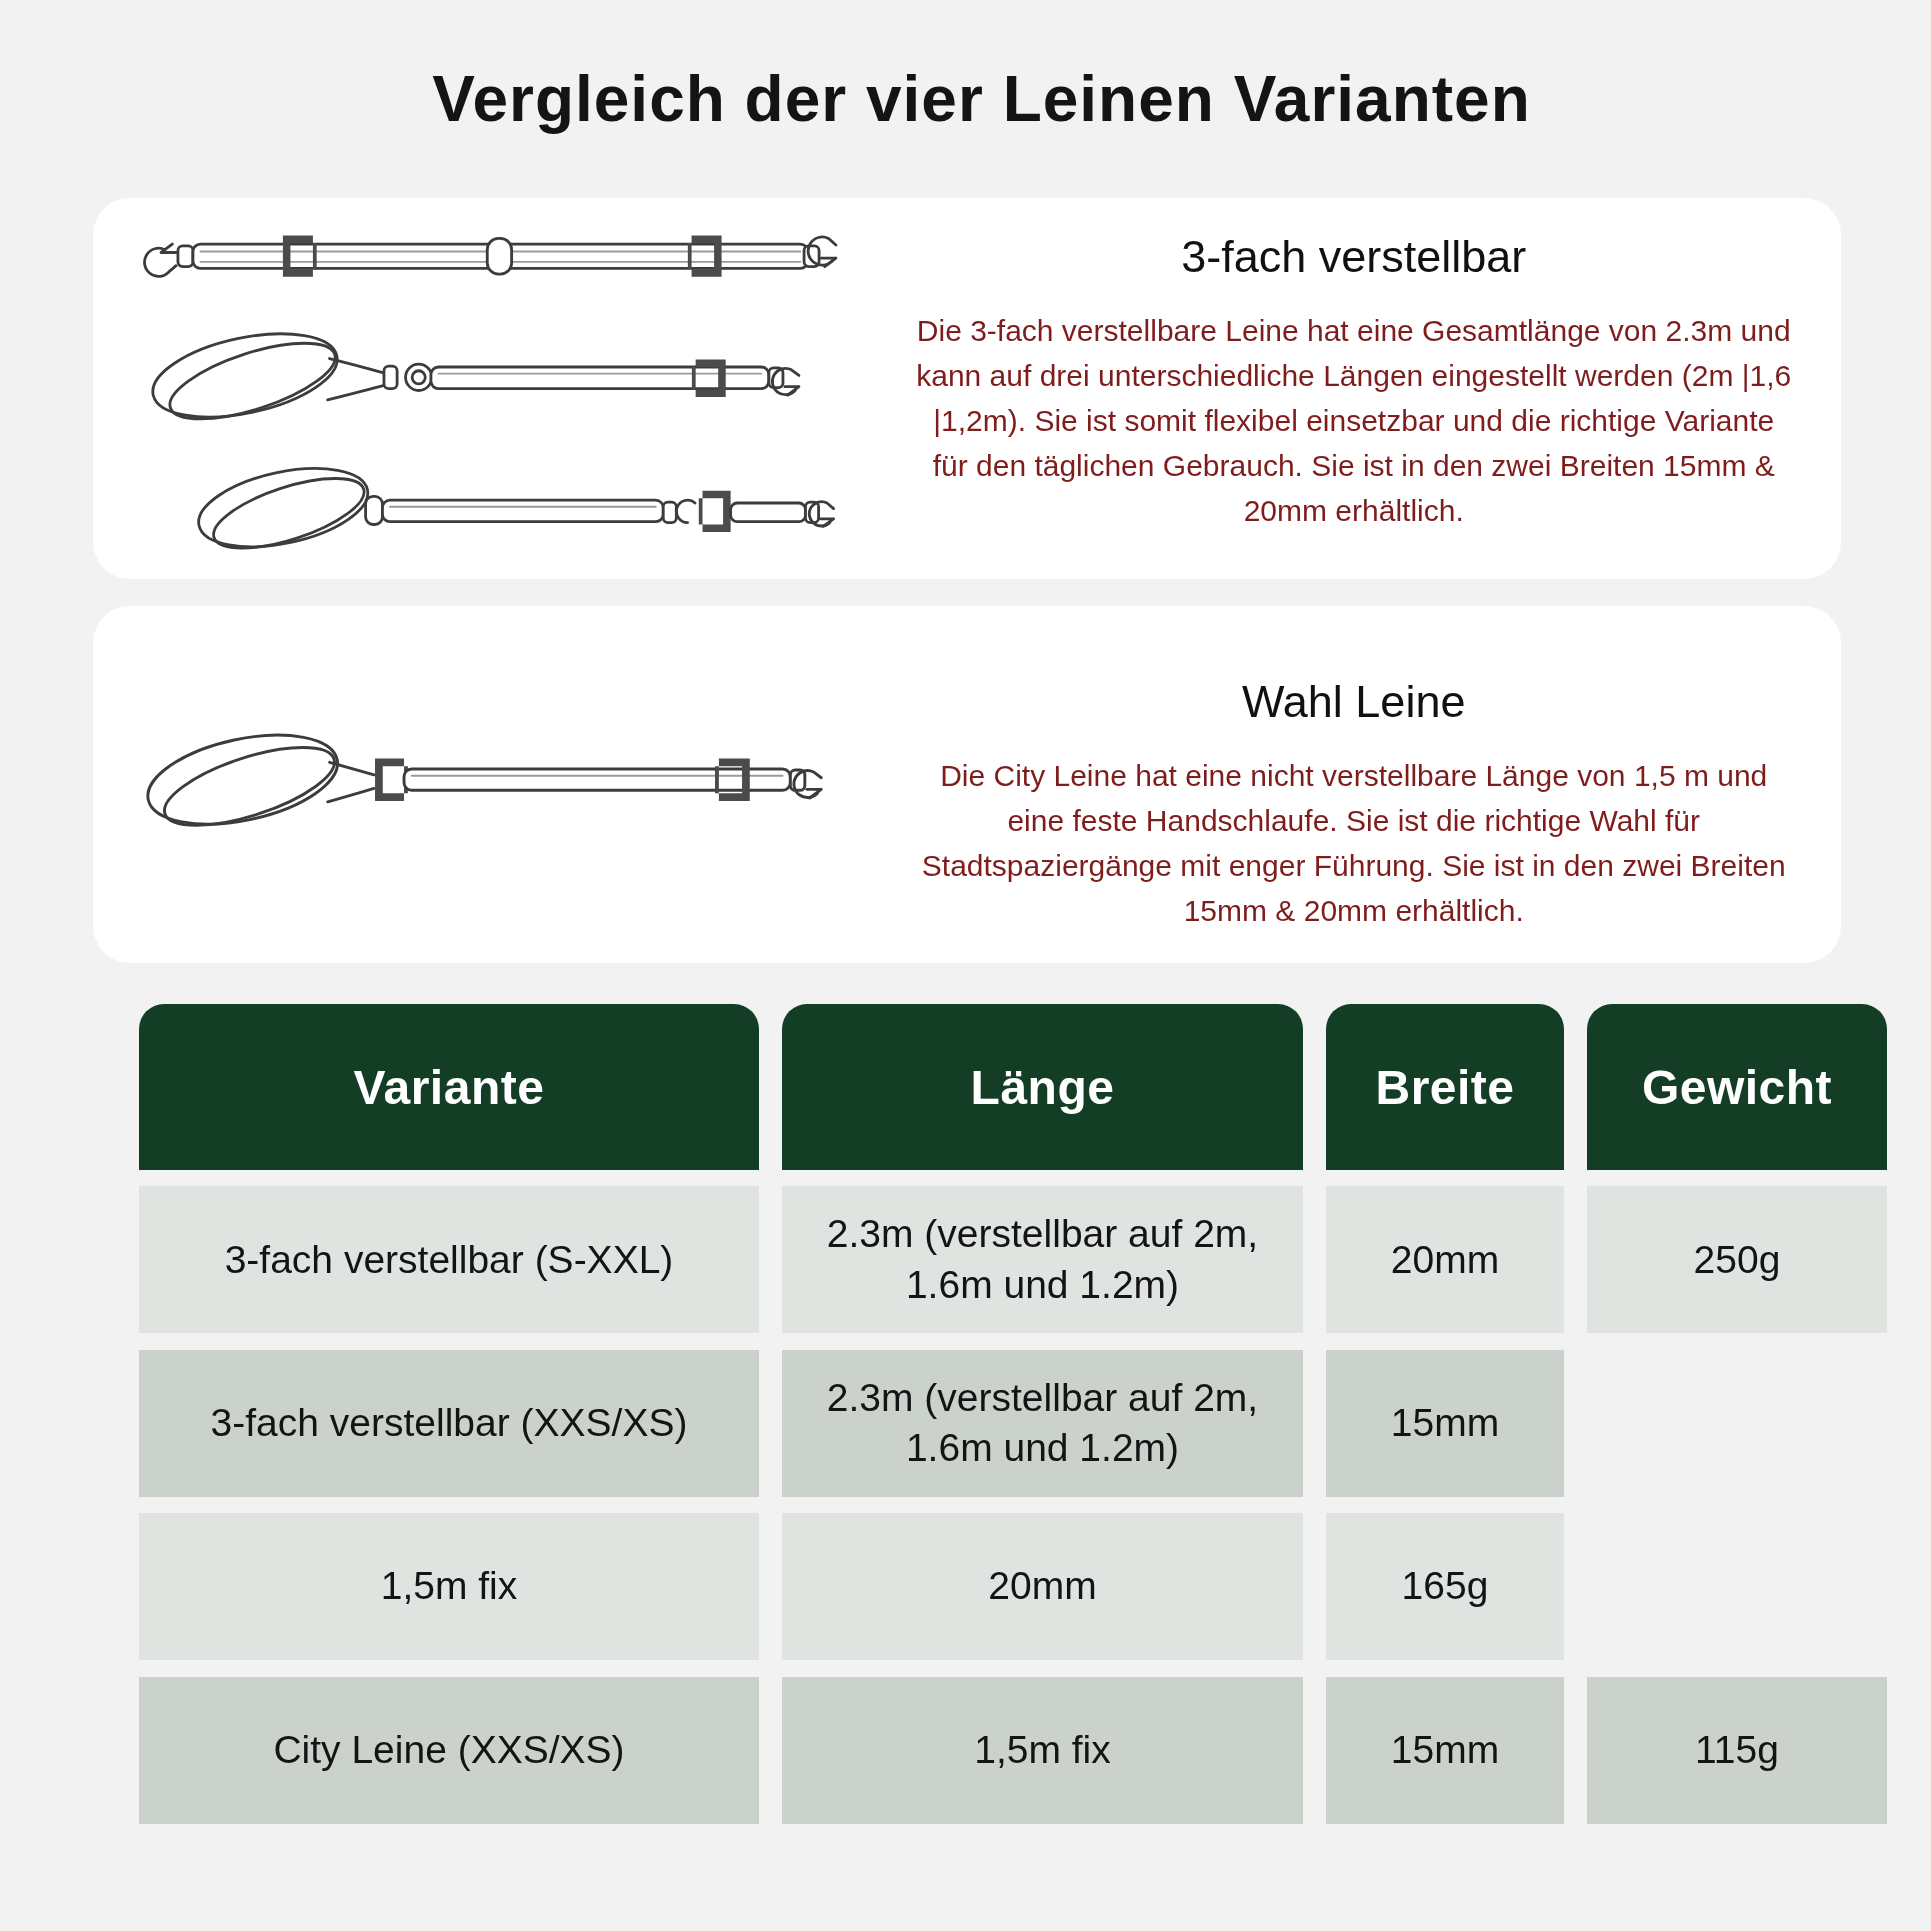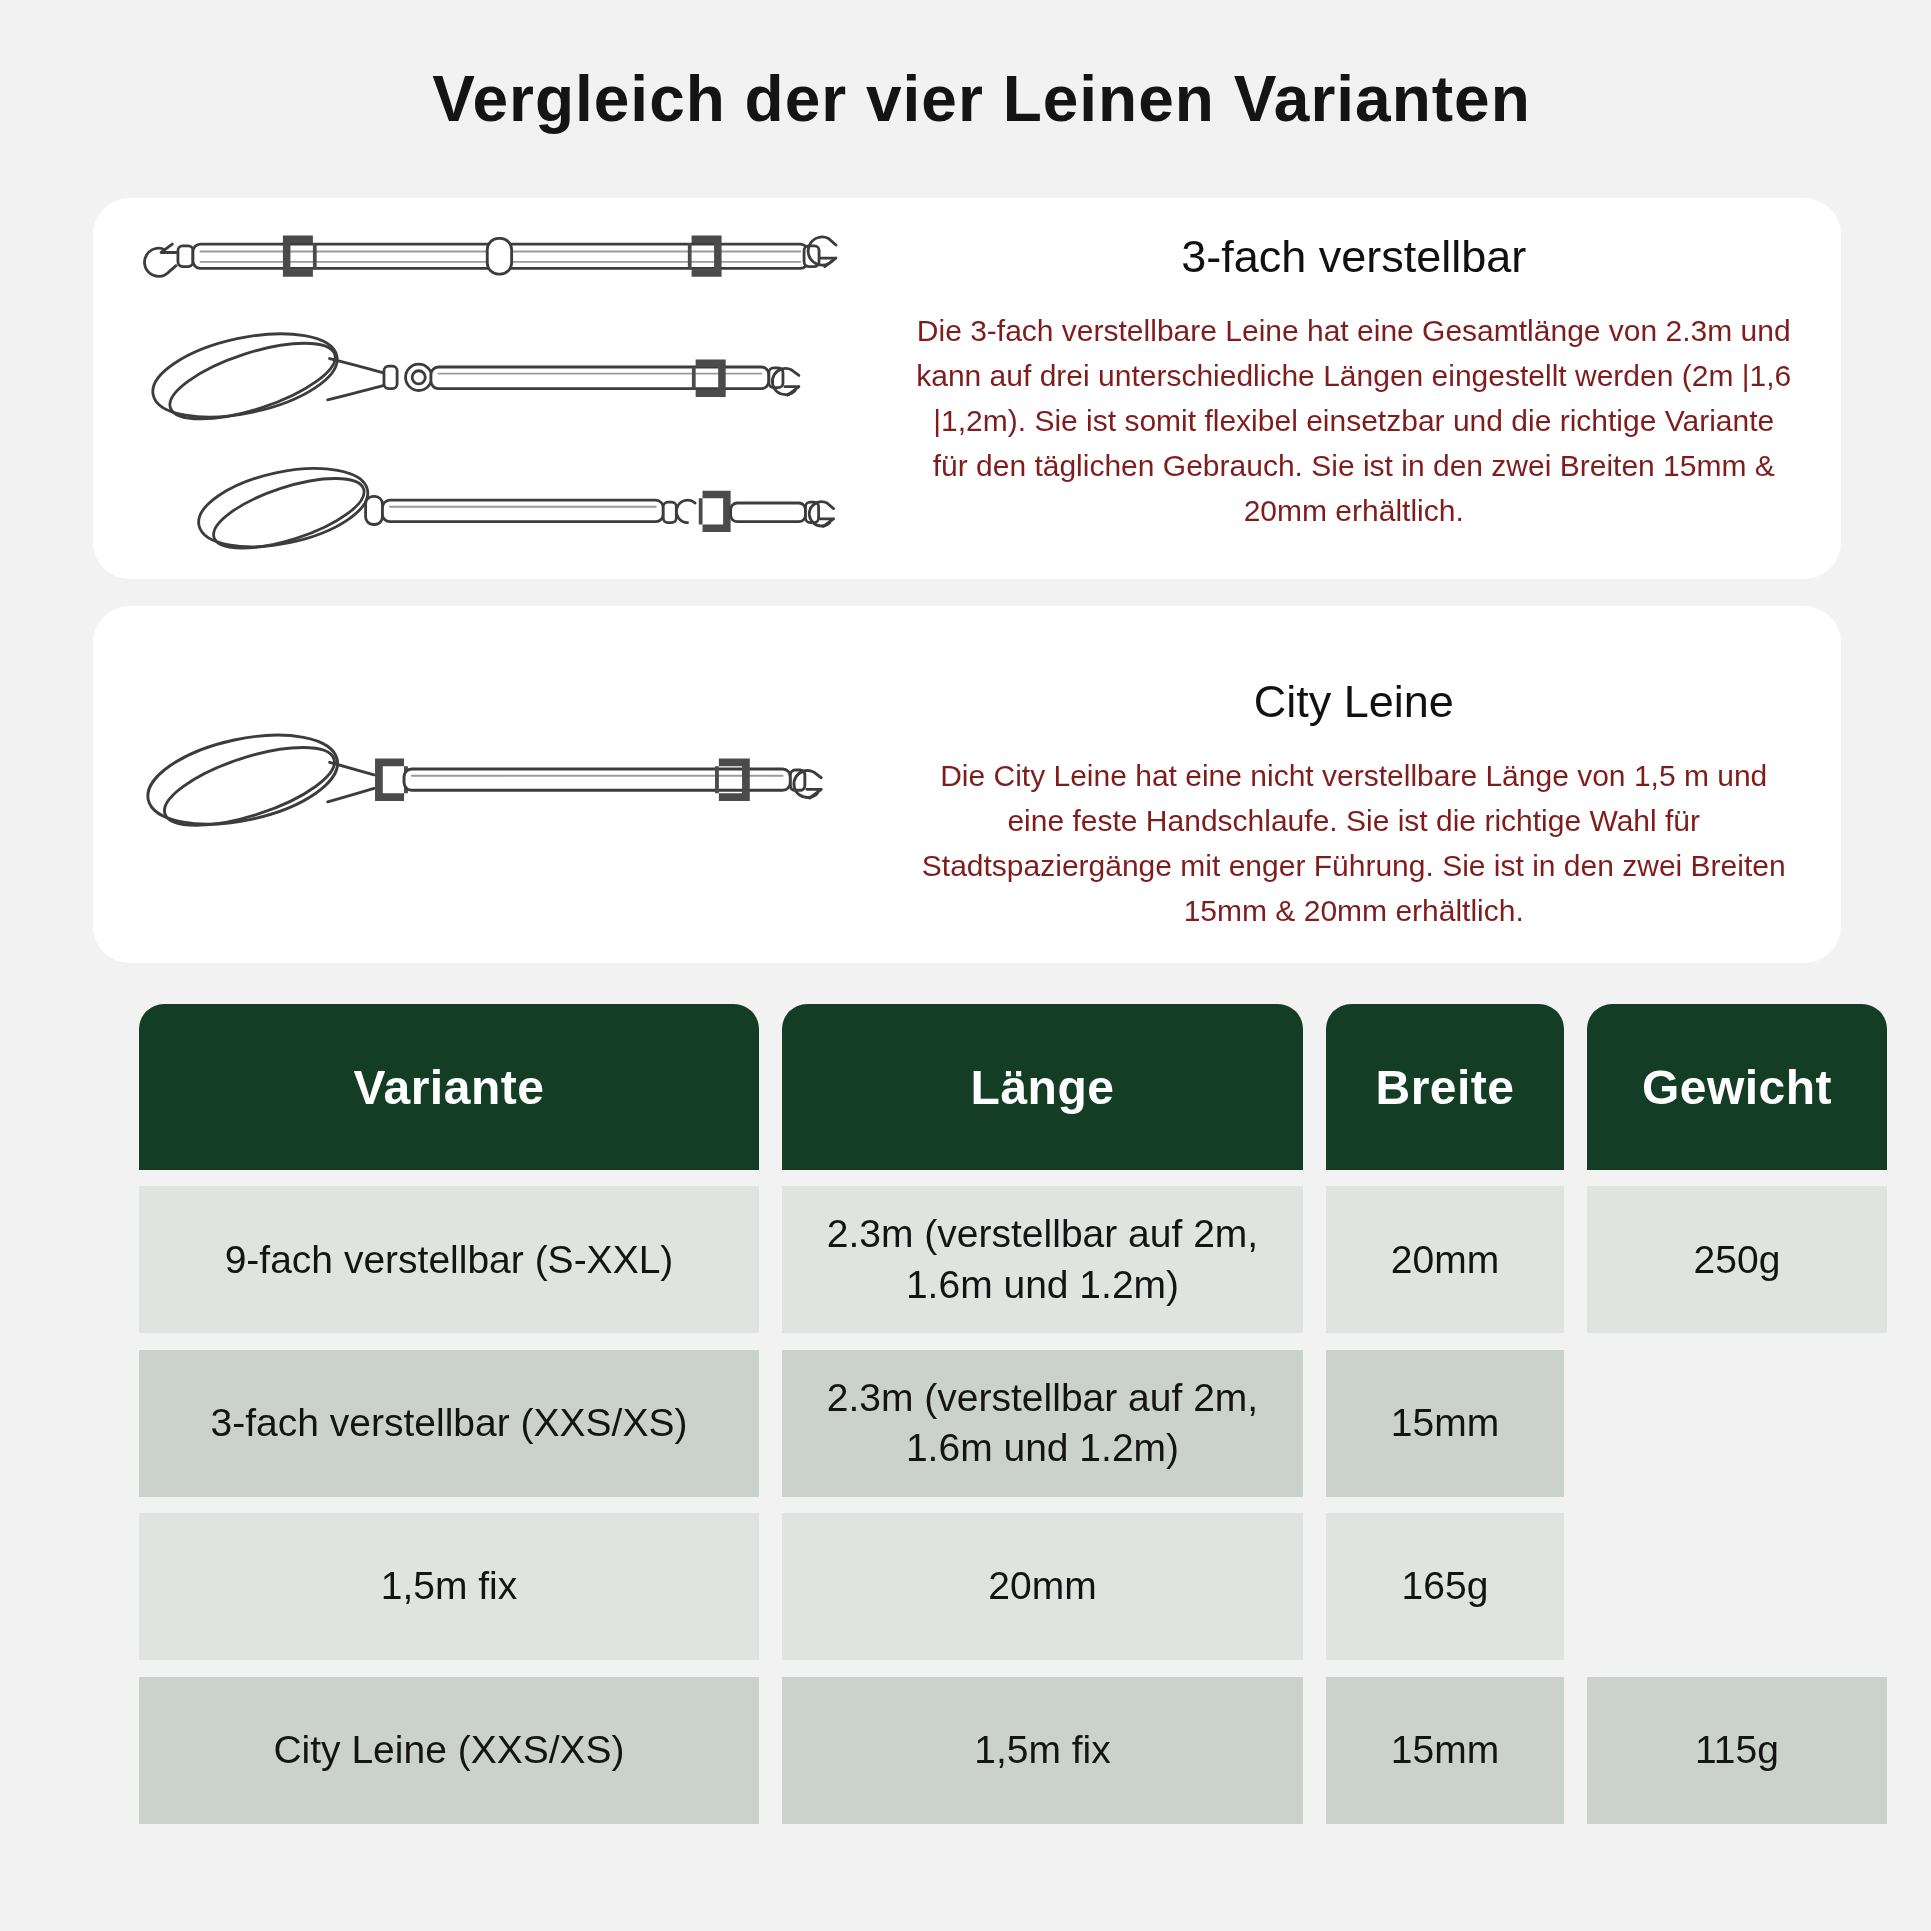--- a/index.html
+++ b/index.html
@@ -138,35 +138,35 @@
         <rect x="292" y="59" width="400" height="22" rx="8" fill="#ffffff"></rect>
         <line x1="300" y1="66" x2="684" y2="66" stroke="#9b9b9b" stroke-width="2"></line>
         <path fill="#4b4b4b" fill-rule="evenodd" stroke="none" d="M618 48 h32 v44 h-32 z M614 56 h28 v28 h-28 z"></path>
         <rect x="692" y="60" width="15" height="21" rx="5" fill="#ffffff"></rect>
         <path d="M720 84 a14 14 0 1 1 -4 -22 l8 6"></path>
         <path d="M724 80 l-12 9 m12 -9 l-15 0"></path>
       </g>
     </svg>
   </div>
   <div class="card-right">
-    <h2 class="card-heading">City Leine</h2>
+    <h2 class="card-heading">Wahl Leine</h2>
     <p class="card-text">Die City Leine hat eine nicht verstellbare Länge von 1,5 m und eine feste Handschlaufe. Sie ist die richtige Wahl für Stadtspaziergänge mit enger Führung. Sie ist in den zwei Breiten 15mm &amp; 20mm erhältlich.</p>
   </div>
 </section>
 
 <div class="comparison-table">
   <div class="trow thead">
     <div class="cell">Variante</div>
     <div class="cell">Länge</div>
     <div class="cell">Breite</div>
     <div class="cell">Gewicht</div>
   </div>
 
   <div class="trow tbody-row row-light">
-    <div class="cell">9-fach verstellbar  (S-XXL)</div>
+    <div class="cell">3-fach verstellbar  (S-XXL)</div>
     <div class="cell">2.3m (verstellbar auf 2m, 1.6m und 1.2m)</div>
     <div class="cell">20mm</div>
     <div class="cell">250g</div>
   </div>
 
   <div class="trow tbody-row row-dark">
     <div class="cell">3-fach verstellbar (XXS/XS)</div>
     <div class="cell">2.3m (verstellbar auf 2m, 1.6m und 1.2m)</div>
     <div class="cell">15mm</div>
   </div>

